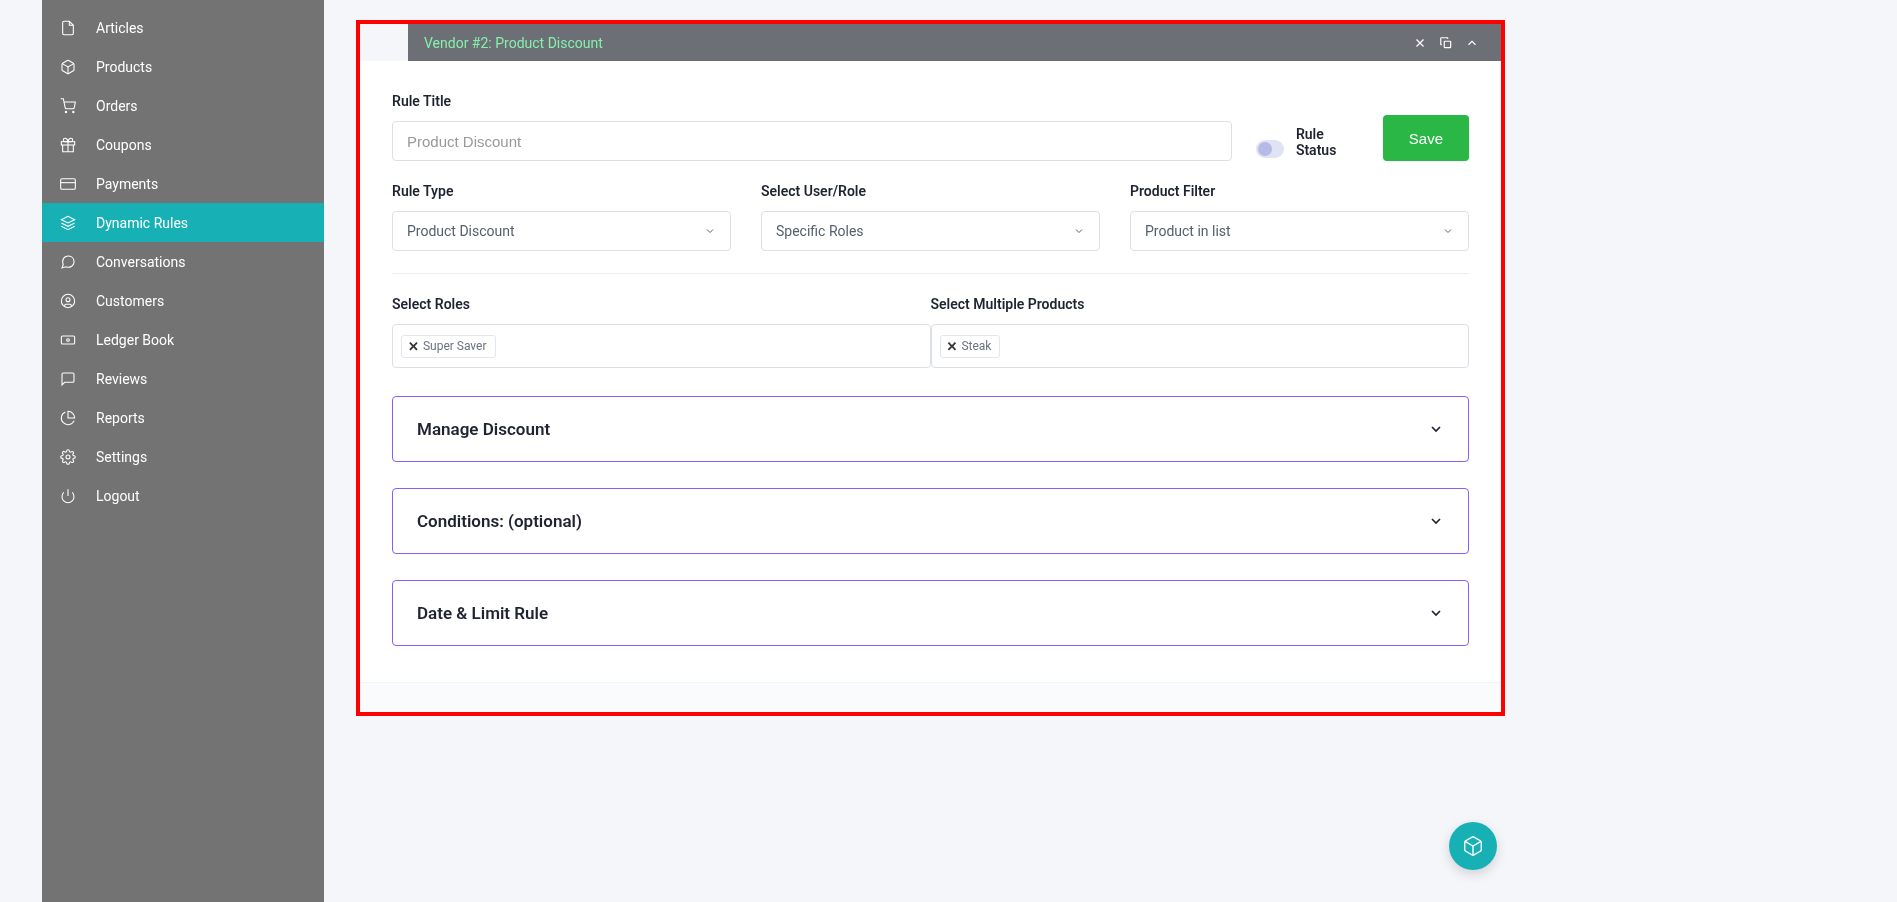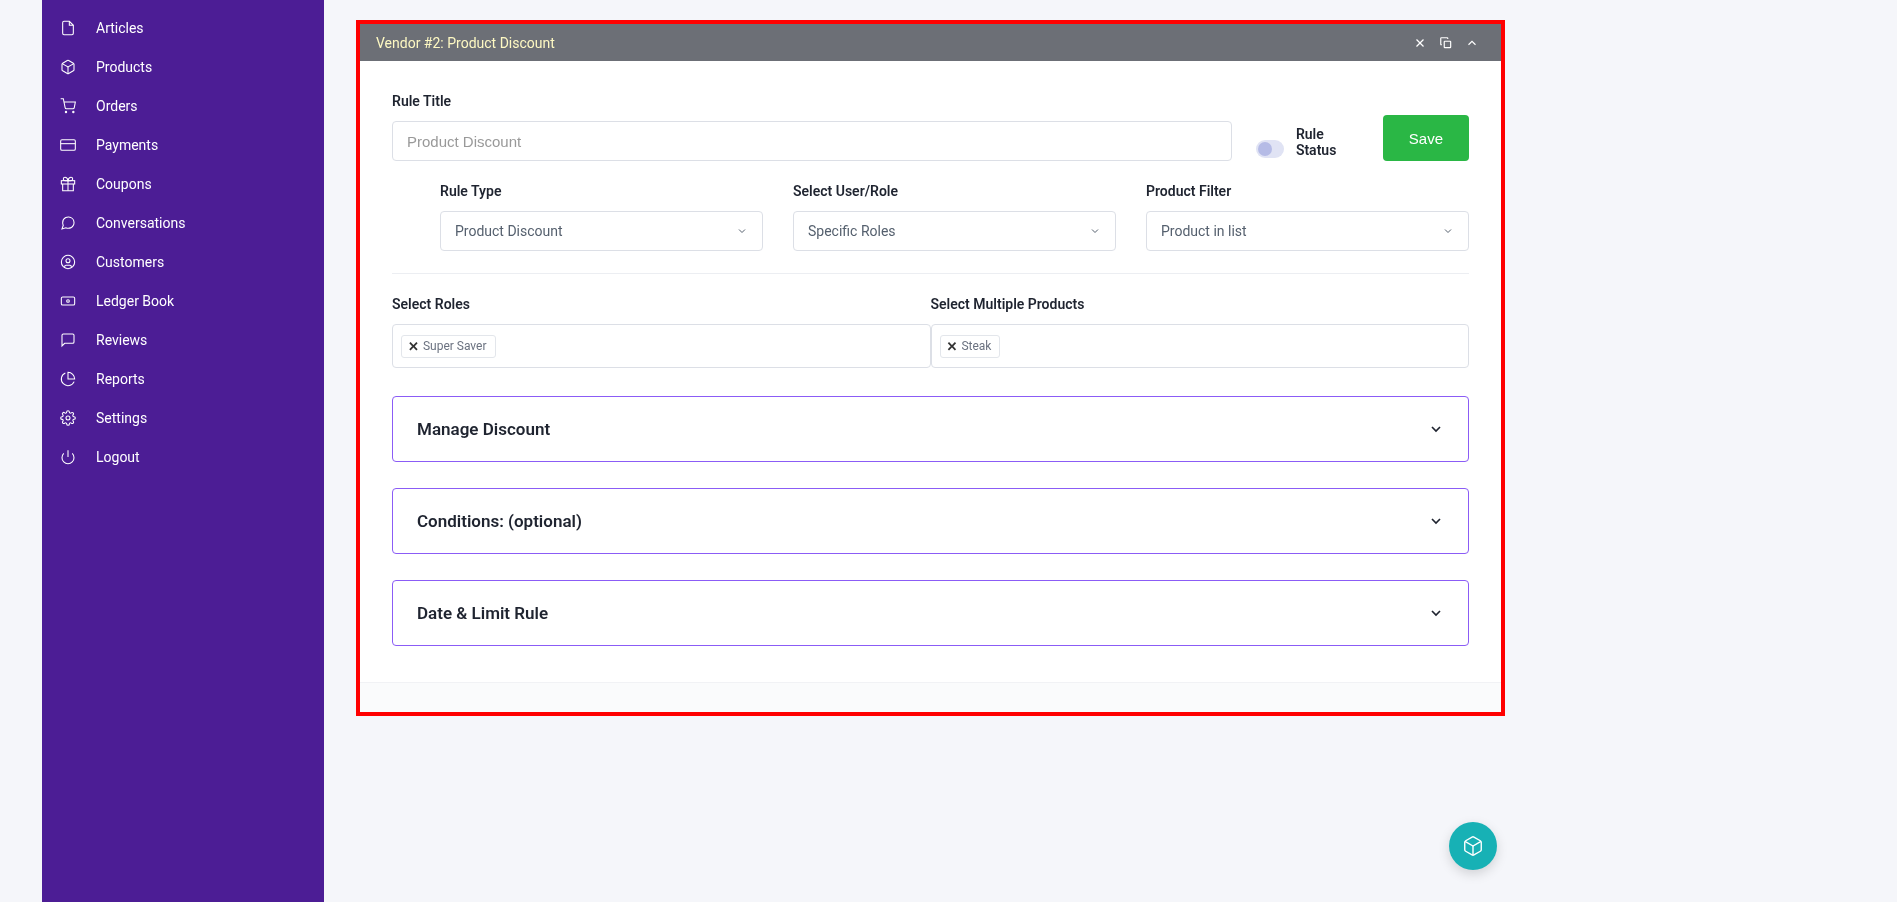--- a/index.html
+++ b/index.html
@@ -1,28 +1,28 @@
 <!DOCTYPE html>
 <html><head>
 <meta charset="utf-8">
 <style>
 * { box-sizing: border-box; margin: 0; padding: 0; }
 body { font-family: -apple-system, BlinkMacSystemFont, "Segoe UI", Roboto, sans-serif; background: #f5f6fa; color: #273444; width: 1897px; height: 902px; overflow: hidden; }
 
-.sidebar { position: fixed; left: 42px; top: 0; width: 282px; height: 100%; background: #4c1d95; padding-top: 8px; }
+.sidebar { position: fixed; left: 42px; top: 0; width: 282px; height: 100%; background: #737373; padding-top: 8px; }
 .sidebar-item { display: flex; align-items: center; height: 39px; padding-left: 18px; color: #fff; cursor: pointer; font-size: 14px; }
 .sidebar-item .icon { width: 36px; display: inline-flex; align-items: center; justify-content: flex-start; }
 .sidebar-item.active { background: #17b1b5; }
 .sidebar-item svg { width: 16px; height: 16px; fill: none; stroke: #fff; stroke-width: 1.6; }
 
 .main { margin-left: 324px; width: 1213px; padding: 0; }
 
 .highlight-frame { border: 4px solid #ff0000; margin: 20px 32px 0 32px; }
 
-.panel-header { background: #6c6f76; color: #fef9c3; height: 37px; display: flex; align-items: center; padding: 0 16px; font-size: 14px; }
+.panel-header { background: #6c6f76; color: #86efac; height: 37px; display: flex; align-items: center; padding: 0 16px; font-size: 14px; margin-left: 48px; }
 .panel-header .spacer { flex: 1; }
 .panel-header .hicon { width: 26px; display: inline-flex; justify-content: center; cursor: pointer; }
 .panel-header .hicon svg { width: 14px; height: 14px; fill: none; stroke: #fff; stroke-width: 2; }
 
 .panel-body { background: #fff; padding: 32px 32px 28px 32px; }
 .field { flex: 1; }
 .label { font-size: 14px; font-weight: 600; color: #1f2430; margin-bottom: 12px; display: block; }
 
 .input-text { width: 100%; height: 40px; border: 1px solid #dcdfe6; border-radius: 4px; padding: 0 14px; font-size: 15px; color: #7a7f8a; }
 .input-text::placeholder { color: #999; }
@@ -34,21 +34,21 @@
 .toggle { width: 34px; height: 18px; background: #e0e3f4; border-radius: 9px; position: relative; cursor: pointer; }
 .toggle::after { content: ''; position: absolute; width: 14px; height: 14px; background: #b5bbe6; border-radius: 50%; top: 2px; left: 2px; }
 .toggle-label { font-size: 14px; font-weight: 600; color: #1f2430; }
 
 .save-btn { background: #2ab745; color: #fff; border: none; border-radius: 4px; height: 46px; padding: 0 26px; font-size: 15px; font-weight: 500; cursor: pointer; }
 
 .top-row { display: flex; align-items: flex-end; gap: 24px; margin-bottom: 22px; }
 .top-row .field { flex: 0 0 840px; }
 .top-row .right { display: flex; align-items: center; gap: 28px; flex: 1; justify-content: flex-end; }
 
-.three-col { display: flex; gap: 30px; margin-bottom: 22px; margin-left: 48px; }
+.three-col { display: flex; gap: 30px; margin-bottom: 22px; }
 .three-col .field { flex: 1; }
 
 .divider { border-top: 1px solid #eceef2; margin: 0 0 22px 0; }
 
 .two-col { display: flex; margin-bottom: 28px; }
 .two-col .field { flex: 1; }
 
 .tagbox { border: 1px solid #dcdfe6; border-radius: 4px; padding: 6px 8px; min-height: 44px; display: flex; align-items: center; gap: 6px; }
 .tag { background: #fff; border: 1px solid #e3e6eb; border-radius: 3px; padding: 3px 8px 3px 6px; font-size: 12px; color: #6b7280; display: inline-flex; align-items: center; gap: 4px; }
 .tag-x { font-weight: bold; color: #333; font-size: 13px; cursor: pointer; }
@@ -91,37 +91,47 @@
           <circle cx="9" cy="21" r="1"></circle>
           <circle cx="20" cy="21" r="1"></circle>
           <path d="M1 1h4l2.68 13.39a2 2 0 0 0 2 1.61h9.72a2 2 0 0 0 2-1.61L23 6H6"></path>
         </svg>
       </span>
     <span>Orders</span>
   </div>
   <div class="sidebar-item">
     <span class="icon">
         <svg viewBox="0 0 24 24">
-          <rect x="1" y="4" width="22" height="16" rx="2" ry="2"></rect>
-          <line x1="1" y1="10" x2="23" y2="10"></line>
-        </svg>
-      </span>
-    <span>Payments</span>
-  </div>
-  <div class="sidebar-item">
-    <span class="icon">
-        <svg viewBox="0 0 24 24">
           <polyline points="20 12 20 22 4 22 4 12"></polyline>
           <rect x="2" y="7" width="20" height="5"></rect>
           <line x1="12" y1="22" x2="12" y2="7"></line>
           <path d="M12 7H7.5a2.5 2.5 0 0 1 0-5C11 2 12 7 12 7z"></path>
           <path d="M12 7h4.5a2.5 2.5 0 0 0 0-5C13 2 12 7 12 7z"></path>
         </svg>
       </span>
     <span>Coupons</span>
+  </div>
+  <div class="sidebar-item">
+    <span class="icon">
+        <svg viewBox="0 0 24 24">
+          <rect x="1" y="4" width="22" height="16" rx="2" ry="2"></rect>
+          <line x1="1" y1="10" x2="23" y2="10"></line>
+        </svg>
+      </span>
+    <span>Payments</span>
+  </div>
+  <div class="sidebar-item active">
+    <span class="icon">
+        <svg viewBox="0 0 24 24">
+          <polygon points="12 2 2 7 12 12 22 7 12 2"></polygon>
+          <polyline points="2 17 12 22 22 17"></polyline>
+          <polyline points="2 12 12 17 22 12"></polyline>
+        </svg>
+      </span>
+    <span>Dynamic Rules</span>
   </div>
   <div class="sidebar-item">
     <span class="icon">
         <svg viewBox="0 0 24 24">
           <path d="M21 11.5a8.38 8.38 0 0 1-.9 3.8 8.5 8.5 0 0 1-7.6 4.7 8.38 8.38 0 0 1-3.8-.9L3 21l1.9-5.7a8.38 8.38 0 0 1-.9-3.8 8.5 8.5 0 0 1 4.7-7.6 8.38 8.38 0 0 1 3.8-.9h.5a8.48 8.48 0 0 1 8 8v.5z"></path>
         </svg>
       </span>
     <span>Conversations</span>
   </div>
   <div class="sidebar-item">

